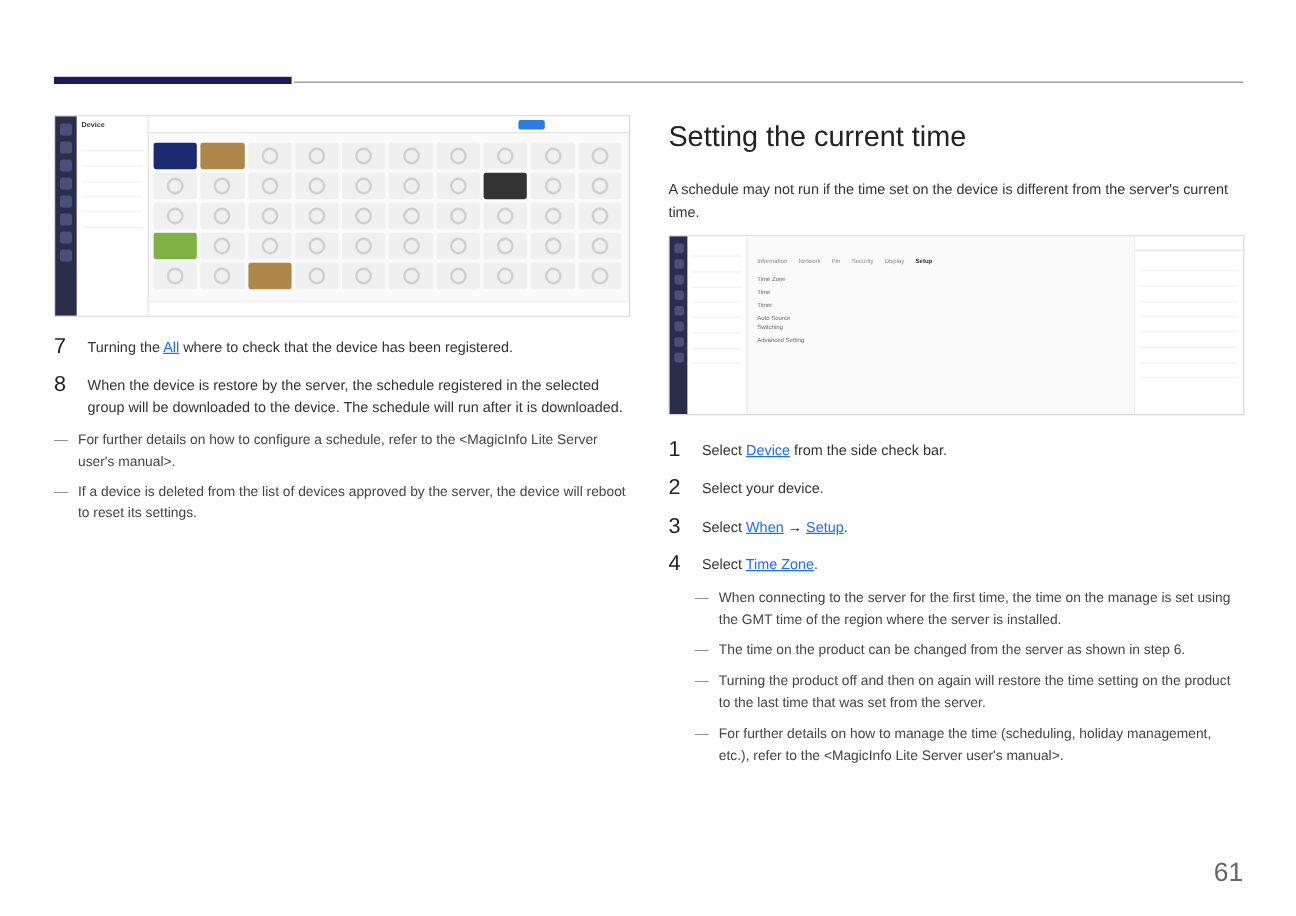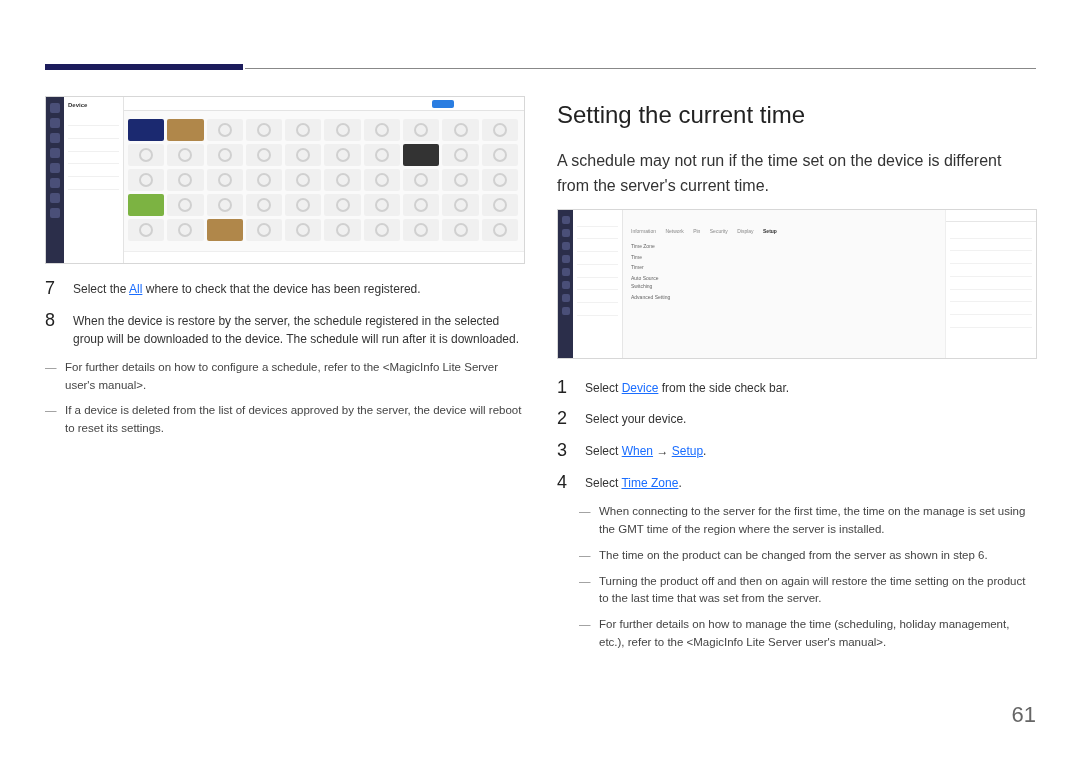--- a/index.html
+++ b/index.html
@@ -121,25 +121,25 @@
 
   .link { color:#1a6dff;text-decoration:underline; }
   .arrow { }
 
   h2.section-title {
     font-size: 24px;
     font-weight: 400;
     color:#222;
     margin-bottom: 16px;
   }
-  .intro { font-size:16px; color:#333; margin-bottom:2px; }
+  .intro { font-size:12px; color:#333; margin-bottom:2px; }
 
   .page-number {
     position:absolute;
-    bottom: 35px;
+    bottom: 23px;
     right: 44px;
     font-size: 22px;
     color:#666;
   }
 </style>
 </head>
 <body>
 
 <div class="topbar"></div>
 <div class="toprule"></div>
@@ -222,21 +222,21 @@
           <div class="mini-cell"></div>
           <div class="mini-cell"></div>
           <div class="mini-cell"></div>
       </div>
       <div class="mini-footer"></div>
     </div>
 
     <div class="step">
       <div class="num">7</div>
       <div class="txt">
-        <span>Select the </span><span class="link">All</span><span> where to check that the device has been registered.</span>
+        <span>Turning the </span><span class="link">All</span><span> where to check that the device has been registered.</span>
       </div>
     </div>
 
     <div class="step">
       <div class="num">8</div>
       <div class="txt">When the device is restore by the server, the schedule registered in the selected group will be downloaded to the device. The schedule will run after it is downloaded.</div>
     </div>
 
     <div class="note">
       <div class="dash">―</div>

